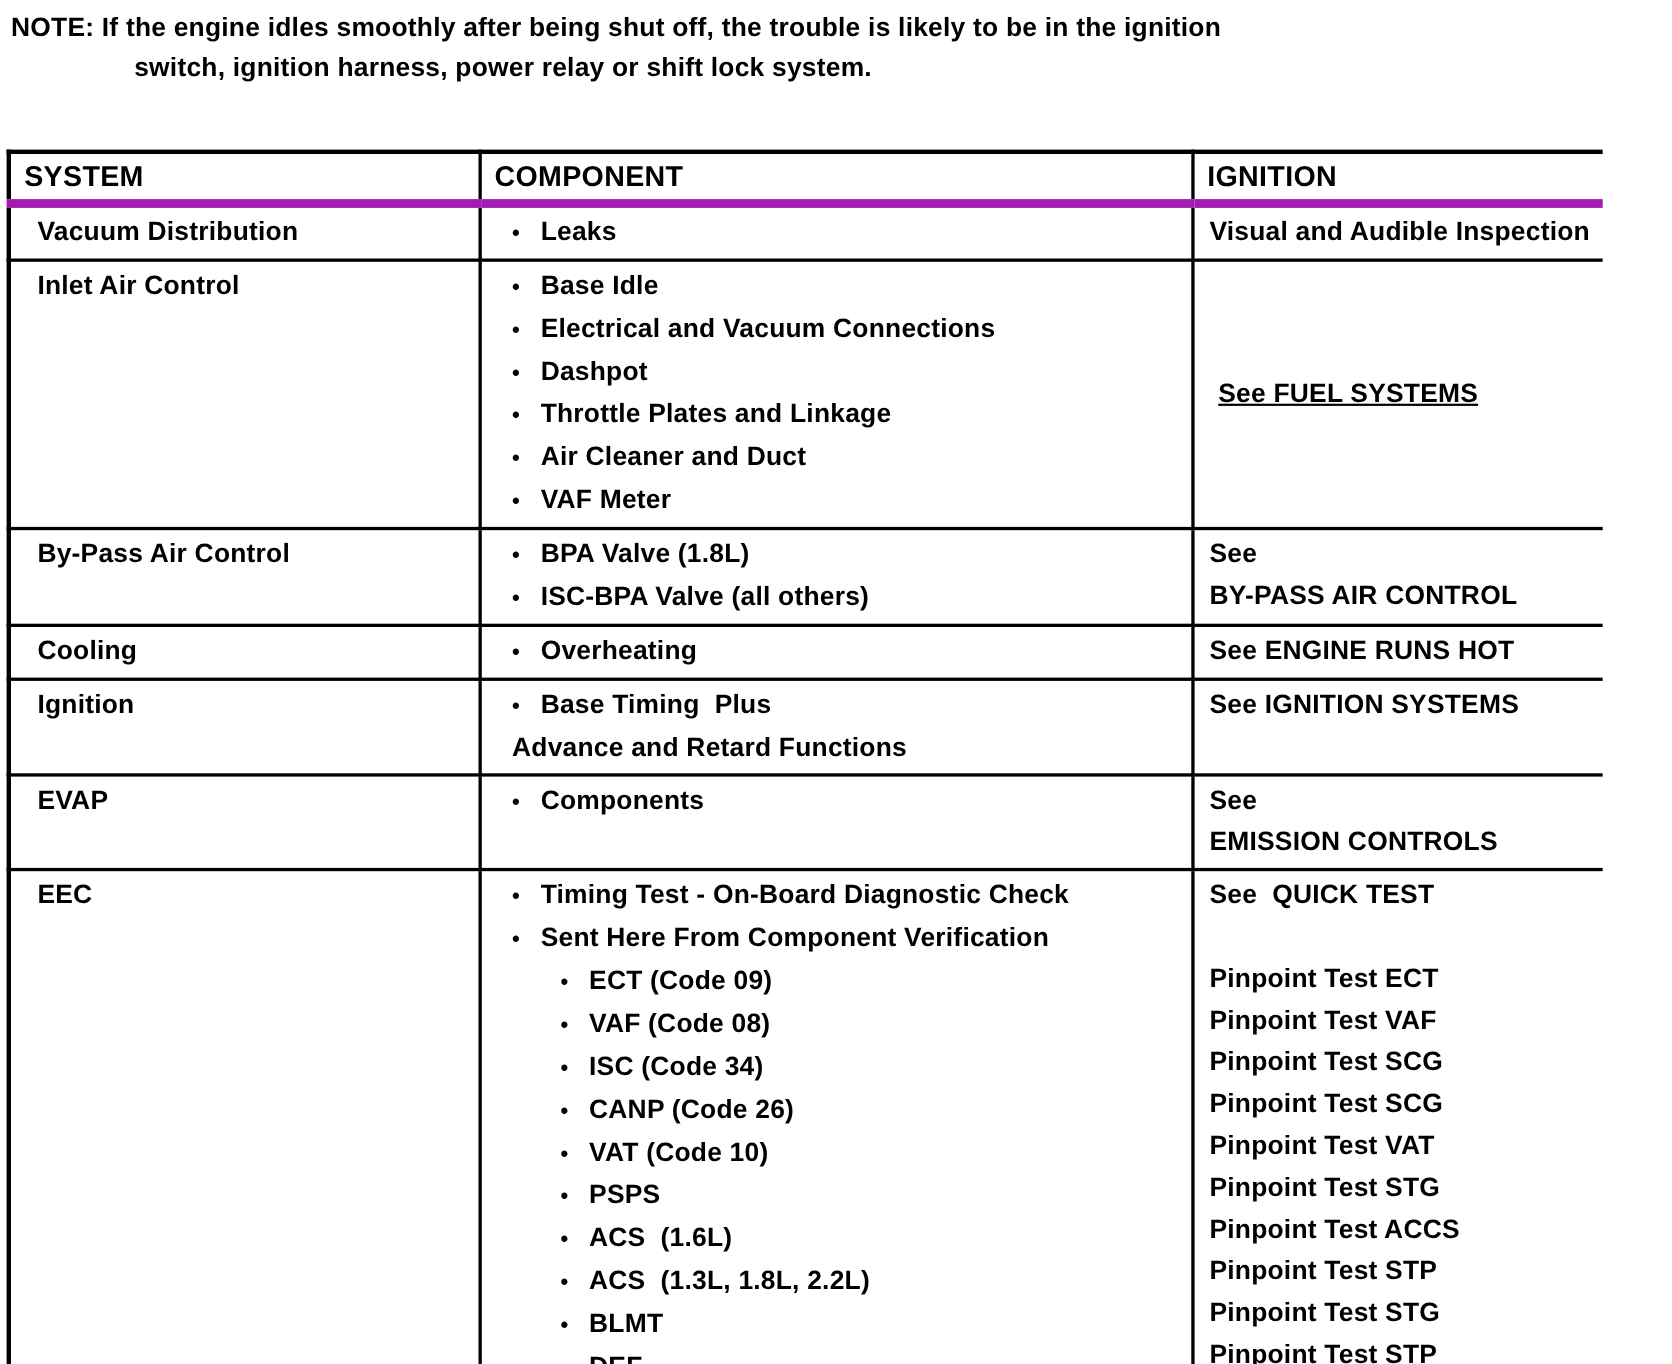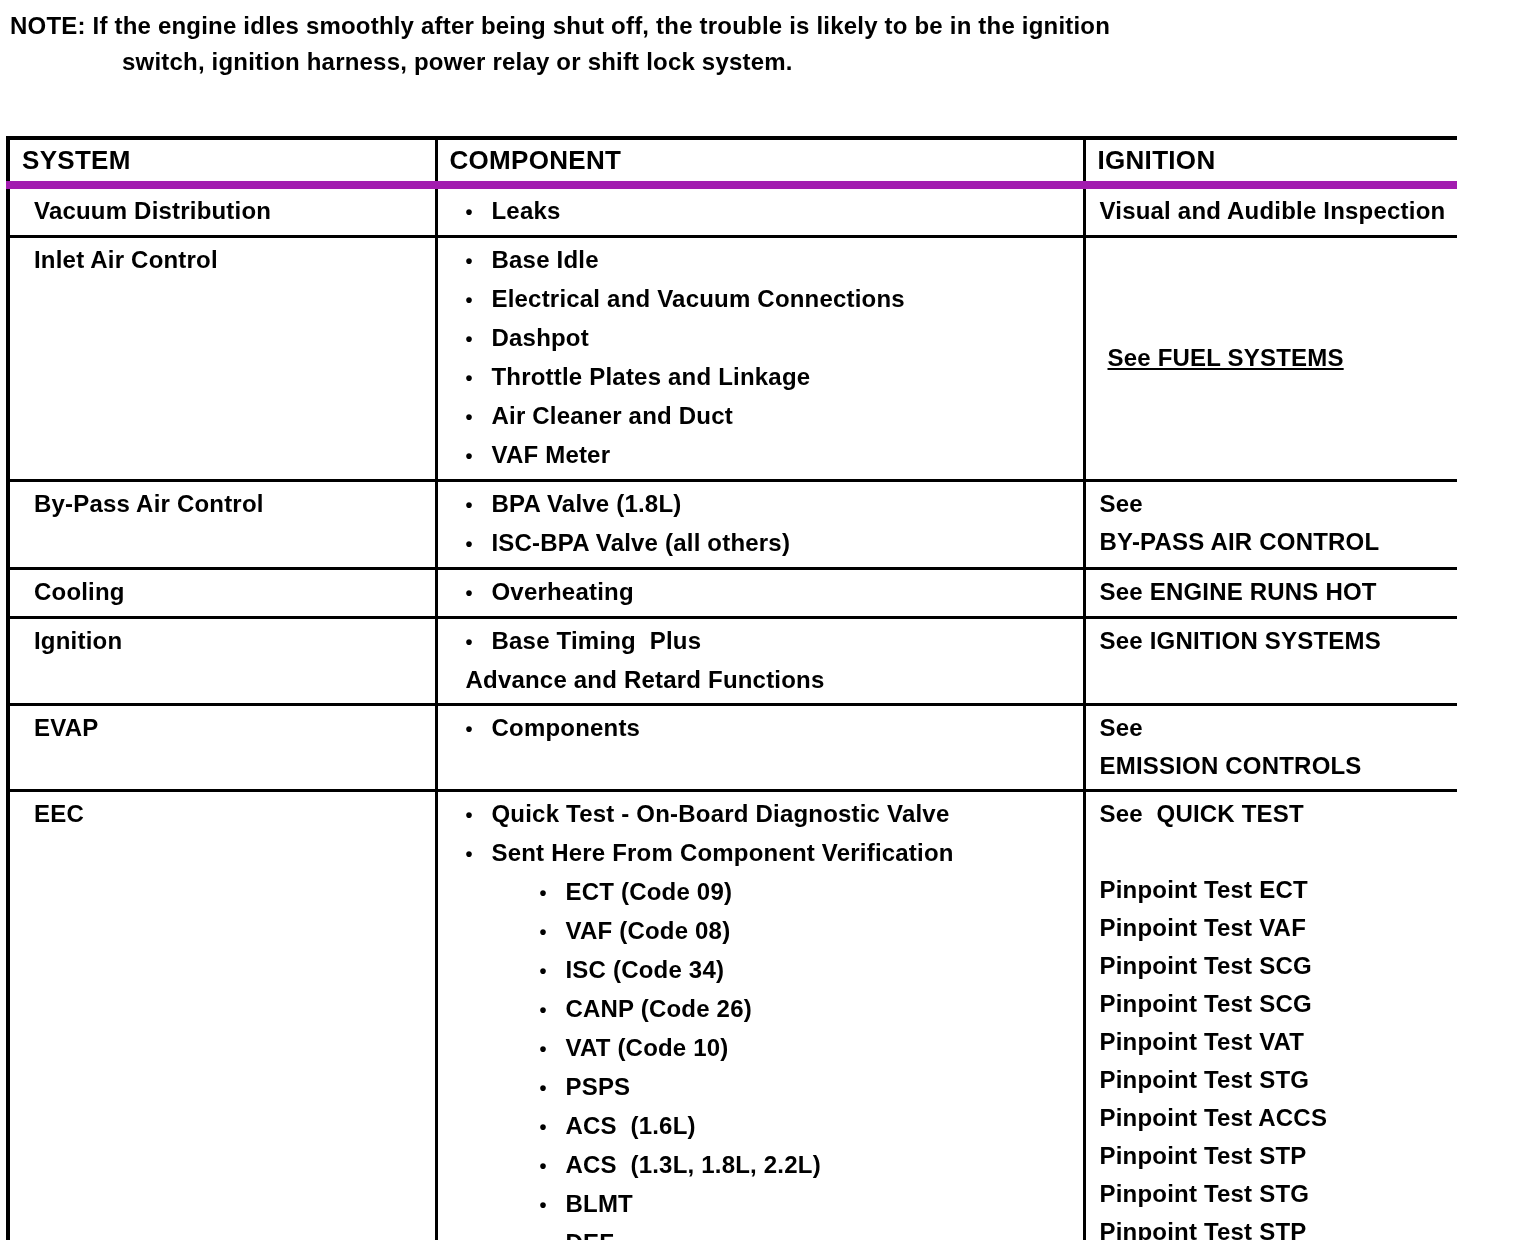--- a/index.html
+++ b/index.html
@@ -56,21 +56,21 @@
     letter-spacing: 0.2px;
   }
   .sys-label { padding-left: 24px; }
   .comp-line { padding-left: 28px; }
   .comp-line .bullet {
     display: inline-block;
     width: 26px;
     font-size: 20px;
   }
   .comp-line.cont { }
-  .comp-line.indent { padding-left: 102px; }
+  .comp-line.indent { padding-left: 72px; }
   .ref-line { padding-left: 14px; }
   td.ref-middle { vertical-align: middle; text-decoration: underline; }
   td.ref-middle .ref-line { padding-left: 22px; }
 </style>
 </head>
 <body>
 
 <div class="page">
 
   <div class="note">
@@ -172,21 +172,21 @@
           <div class="line ref-line">See</div>
           <div class="line ref-line">EMISSION CONTROLS</div>
         </td>
       </tr>
 
       <tr>
         <td>
           <div class="line sys-label">EEC</div>
         </td>
         <td>
-          <div class="line comp-line"><span class="bullet">•</span><span>Quick Test - On-Board Diagnostic Valve</span></div>
+          <div class="line comp-line"><span class="bullet">•</span><span>Timing Test - On-Board Diagnostic Check</span></div>
           <div class="line comp-line"><span class="bullet">•</span><span>Sent Here From Component Verification</span></div>
           <div class="line comp-line indent"><span class="bullet">•</span><span>ECT (Code 09)</span></div>
           <div class="line comp-line indent"><span class="bullet">•</span><span>VAF (Code 08)</span></div>
           <div class="line comp-line indent"><span class="bullet">•</span><span>ISC (Code 34)</span></div>
           <div class="line comp-line indent"><span class="bullet">•</span><span>CANP (Code 26)</span></div>
           <div class="line comp-line indent"><span class="bullet">•</span><span>VAT (Code 10)</span></div>
           <div class="line comp-line indent"><span class="bullet">•</span><span>PSPS</span></div>
           <div class="line comp-line indent"><span class="bullet">•</span><span>ACS  (1.6L)</span></div>
           <div class="line comp-line indent"><span class="bullet">•</span><span>ACS  (1.3L, 1.8L, 2.2L)</span></div>
           <div class="line comp-line indent"><span class="bullet">•</span><span>BLMT</span></div>

